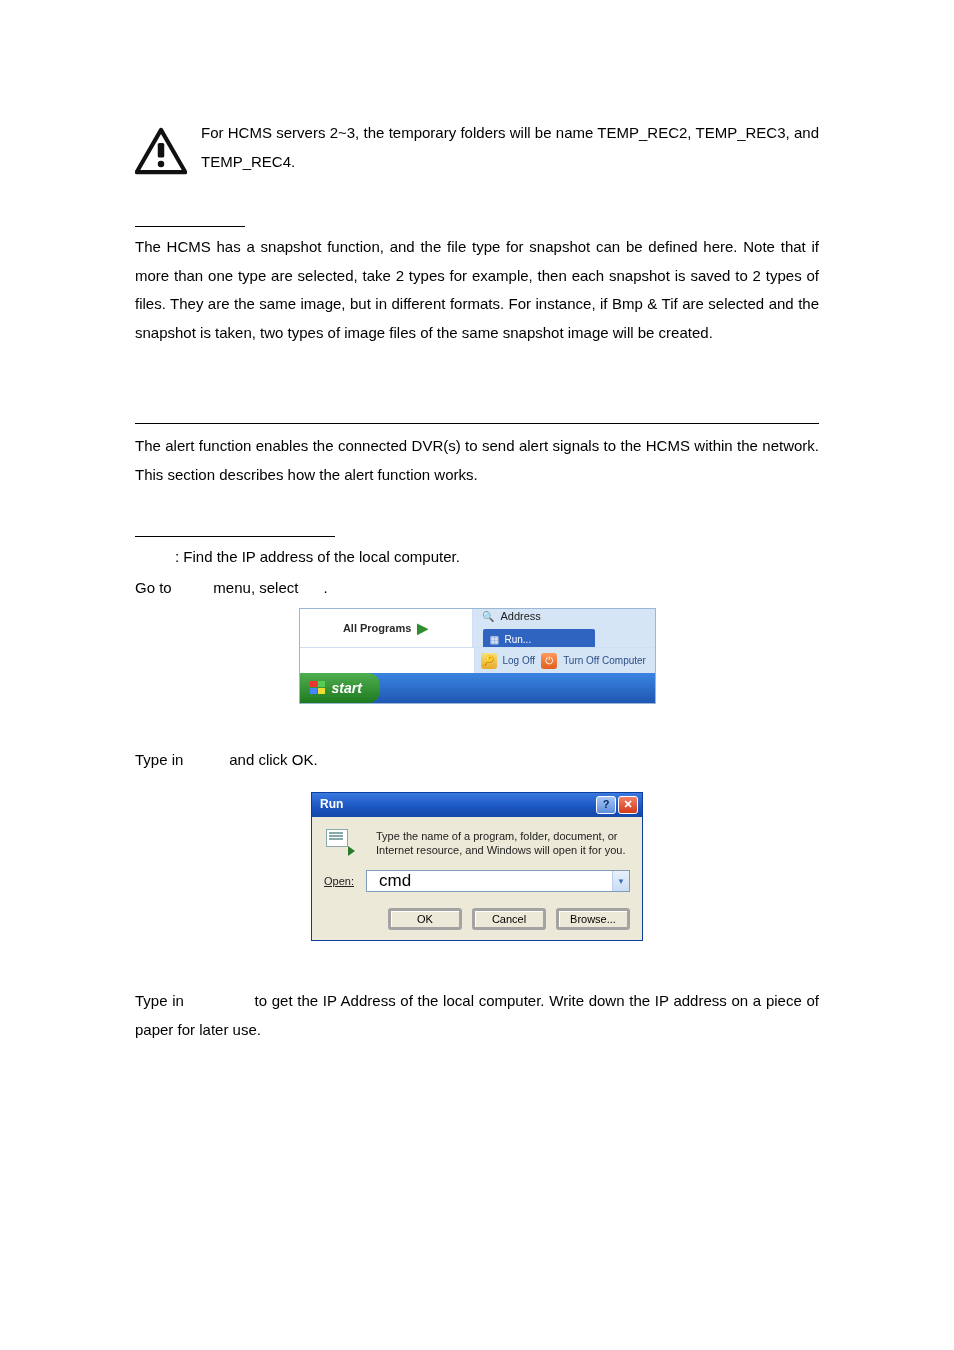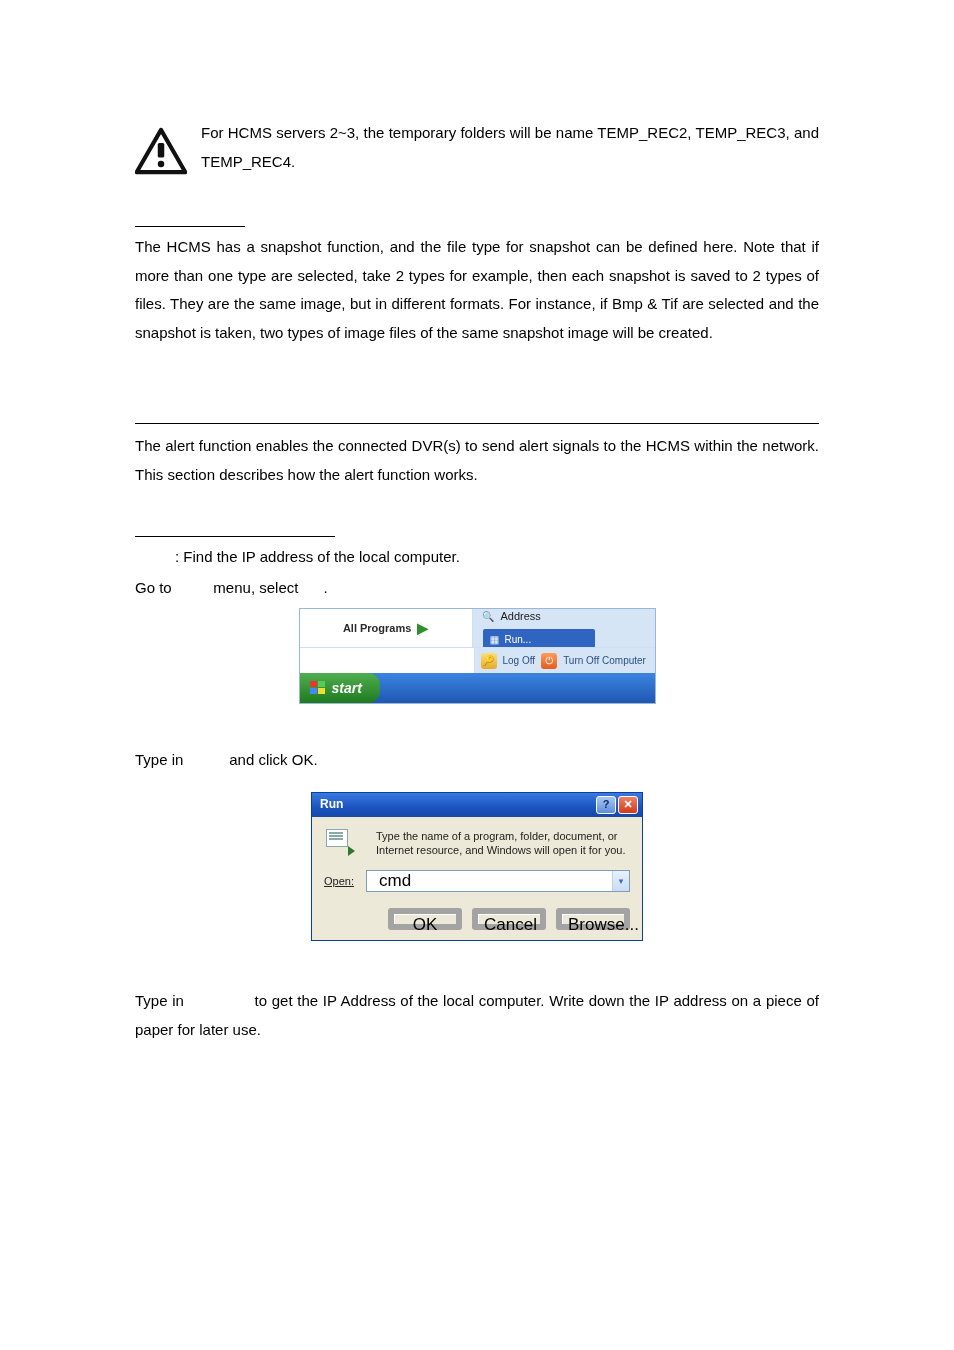--- a/index.html
+++ b/index.html
@@ -279,24 +279,24 @@
     color: #3a6bbd; font-size: 9px;
   }
   .run-buttons {
     display: flex;
     justify-content: flex-end;
     gap: 10px;
     margin-top: 16px;
   }
   .run-buttons button {
     width: 74px; height: 22px;
-    font-size: 17px;
+    font-size: 11px;
     font-family: Tahoma, Arial, sans-serif;
     background: #ece9d8;
-    border: 6px solid #a3a3a3;
+    border: 3px solid #a3a3a3;
     border-radius: 3px;
     box-shadow: inset 1px 1px 0 #fff;
   }
 
   .bottom-para { margin-top: 46px; }
 </style>
 </head>
 <body>
 
 <div class="page">

